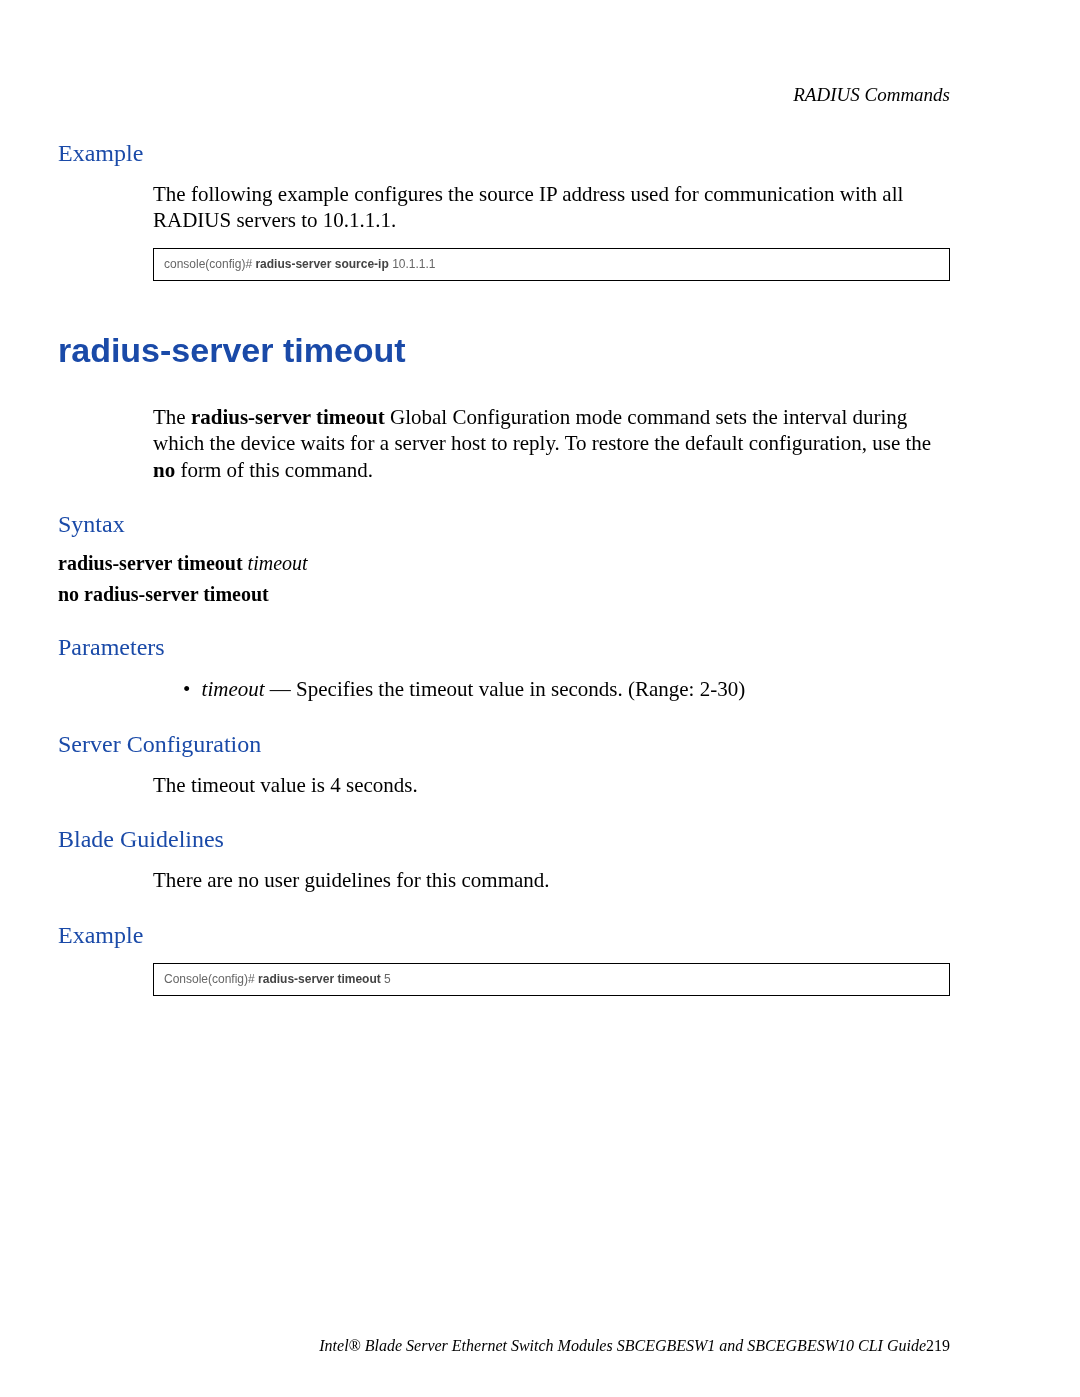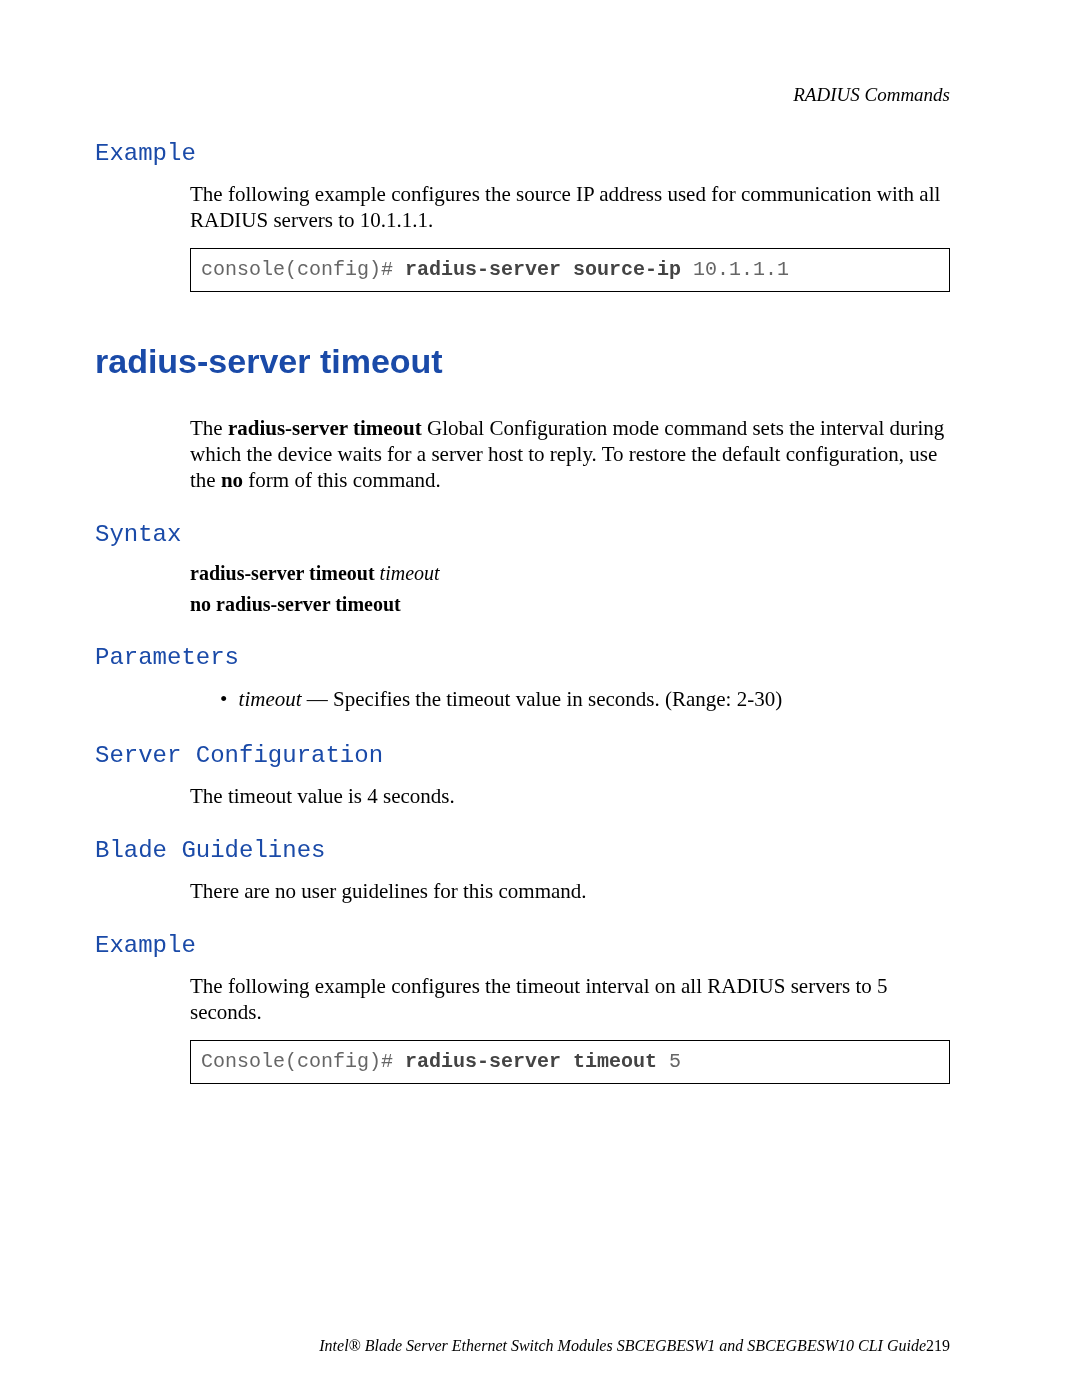--- a/index.html
+++ b/index.html
@@ -9,35 +9,35 @@
   height: 1397px;
   background: #fff;
   font-family: "Times New Roman", Times, serif;
   color: #000;
 }
 .page {
   position: relative;
   width: 1080px;
   height: 1397px;
   box-sizing: border-box;
-  padding: 80px 130px 60px 95px;
+  padding: 80px 130px 60px 58px;
 }
 .header-right {
   position: absolute;
   top: 84px;
   right: 130px;
   font-style: italic;
   font-size: 19px;
 }
 .content {
   margin-top: 60px;
 }
 .sub-heading {
   color: #1a4aa8;
-  font-family: Liberation Mono, monospace;
+  font-family: Liberation Serif, serif;
   font-size: 24px;
   font-weight: 400;
   margin: 28px 0 14px 0;
 }
 .main-heading {
   color: #1a4aa8;
   font-family: Arial, Helvetica, sans-serif;
   font-size: 34px;
   font-weight: 700;
   margin: 50px 0 34px 0;
@@ -45,29 +45,28 @@
 .body-text {
   font-size: 21px;
   line-height: 1.25;
   margin-left: 95px;
   margin-bottom: 14px;
 }
 .code-box {
   border: 1px solid #000;
   margin-left: 95px;
   padding: 8px 10px;
-  font-family: Liberation Mono, monospace;
-  font-size: 20px;
+  font-family: Liberation Sans, sans-serif;
+  font-size: 12px;
   color: #666;
   line-height: 1.3;
   margin-bottom: 6px;
 }
 .code-box .b { color: #444; font-weight: 700; }
 .syntax-line {
-  margin-left: 95px;
   font-size: 20px;
   margin-bottom: 8px;
 }
 .syntax-line .bold { font-weight: 700; }
 .syntax-line .ital { font-style: italic; }
 .param-list {
   margin-left: 125px;
   font-size: 21px;
   line-height: 1.35;
 }
@@ -120,21 +119,20 @@
     </div>
 
     <div class="sub-heading">Server Configuration</div>
     <div class="body-text">The timeout value is 4 seconds.</div>
 
 
     <div class="sub-heading">Blade Guidelines</div>
     <div class="body-text">There are no user guidelines for this command.</div>
 
     <div class="sub-heading">Example</div>
-    <div class="body-text">The following example configures the timeout interval on all RADIUS servers to 5 seconds.</div>
     <div class="code-box">
       <span>Console(config)# </span><span class="b">radius-server timeout </span><span>5</span>
     </div>
 
   </div>
 
   <div class="footer">
     <span>Intel® Blade Server Ethernet Switch Modules SBCEGBESW1 and SBCEGBESW10 CLI Guide</span>
     <span class="pagenum">219</span>
   </div>

